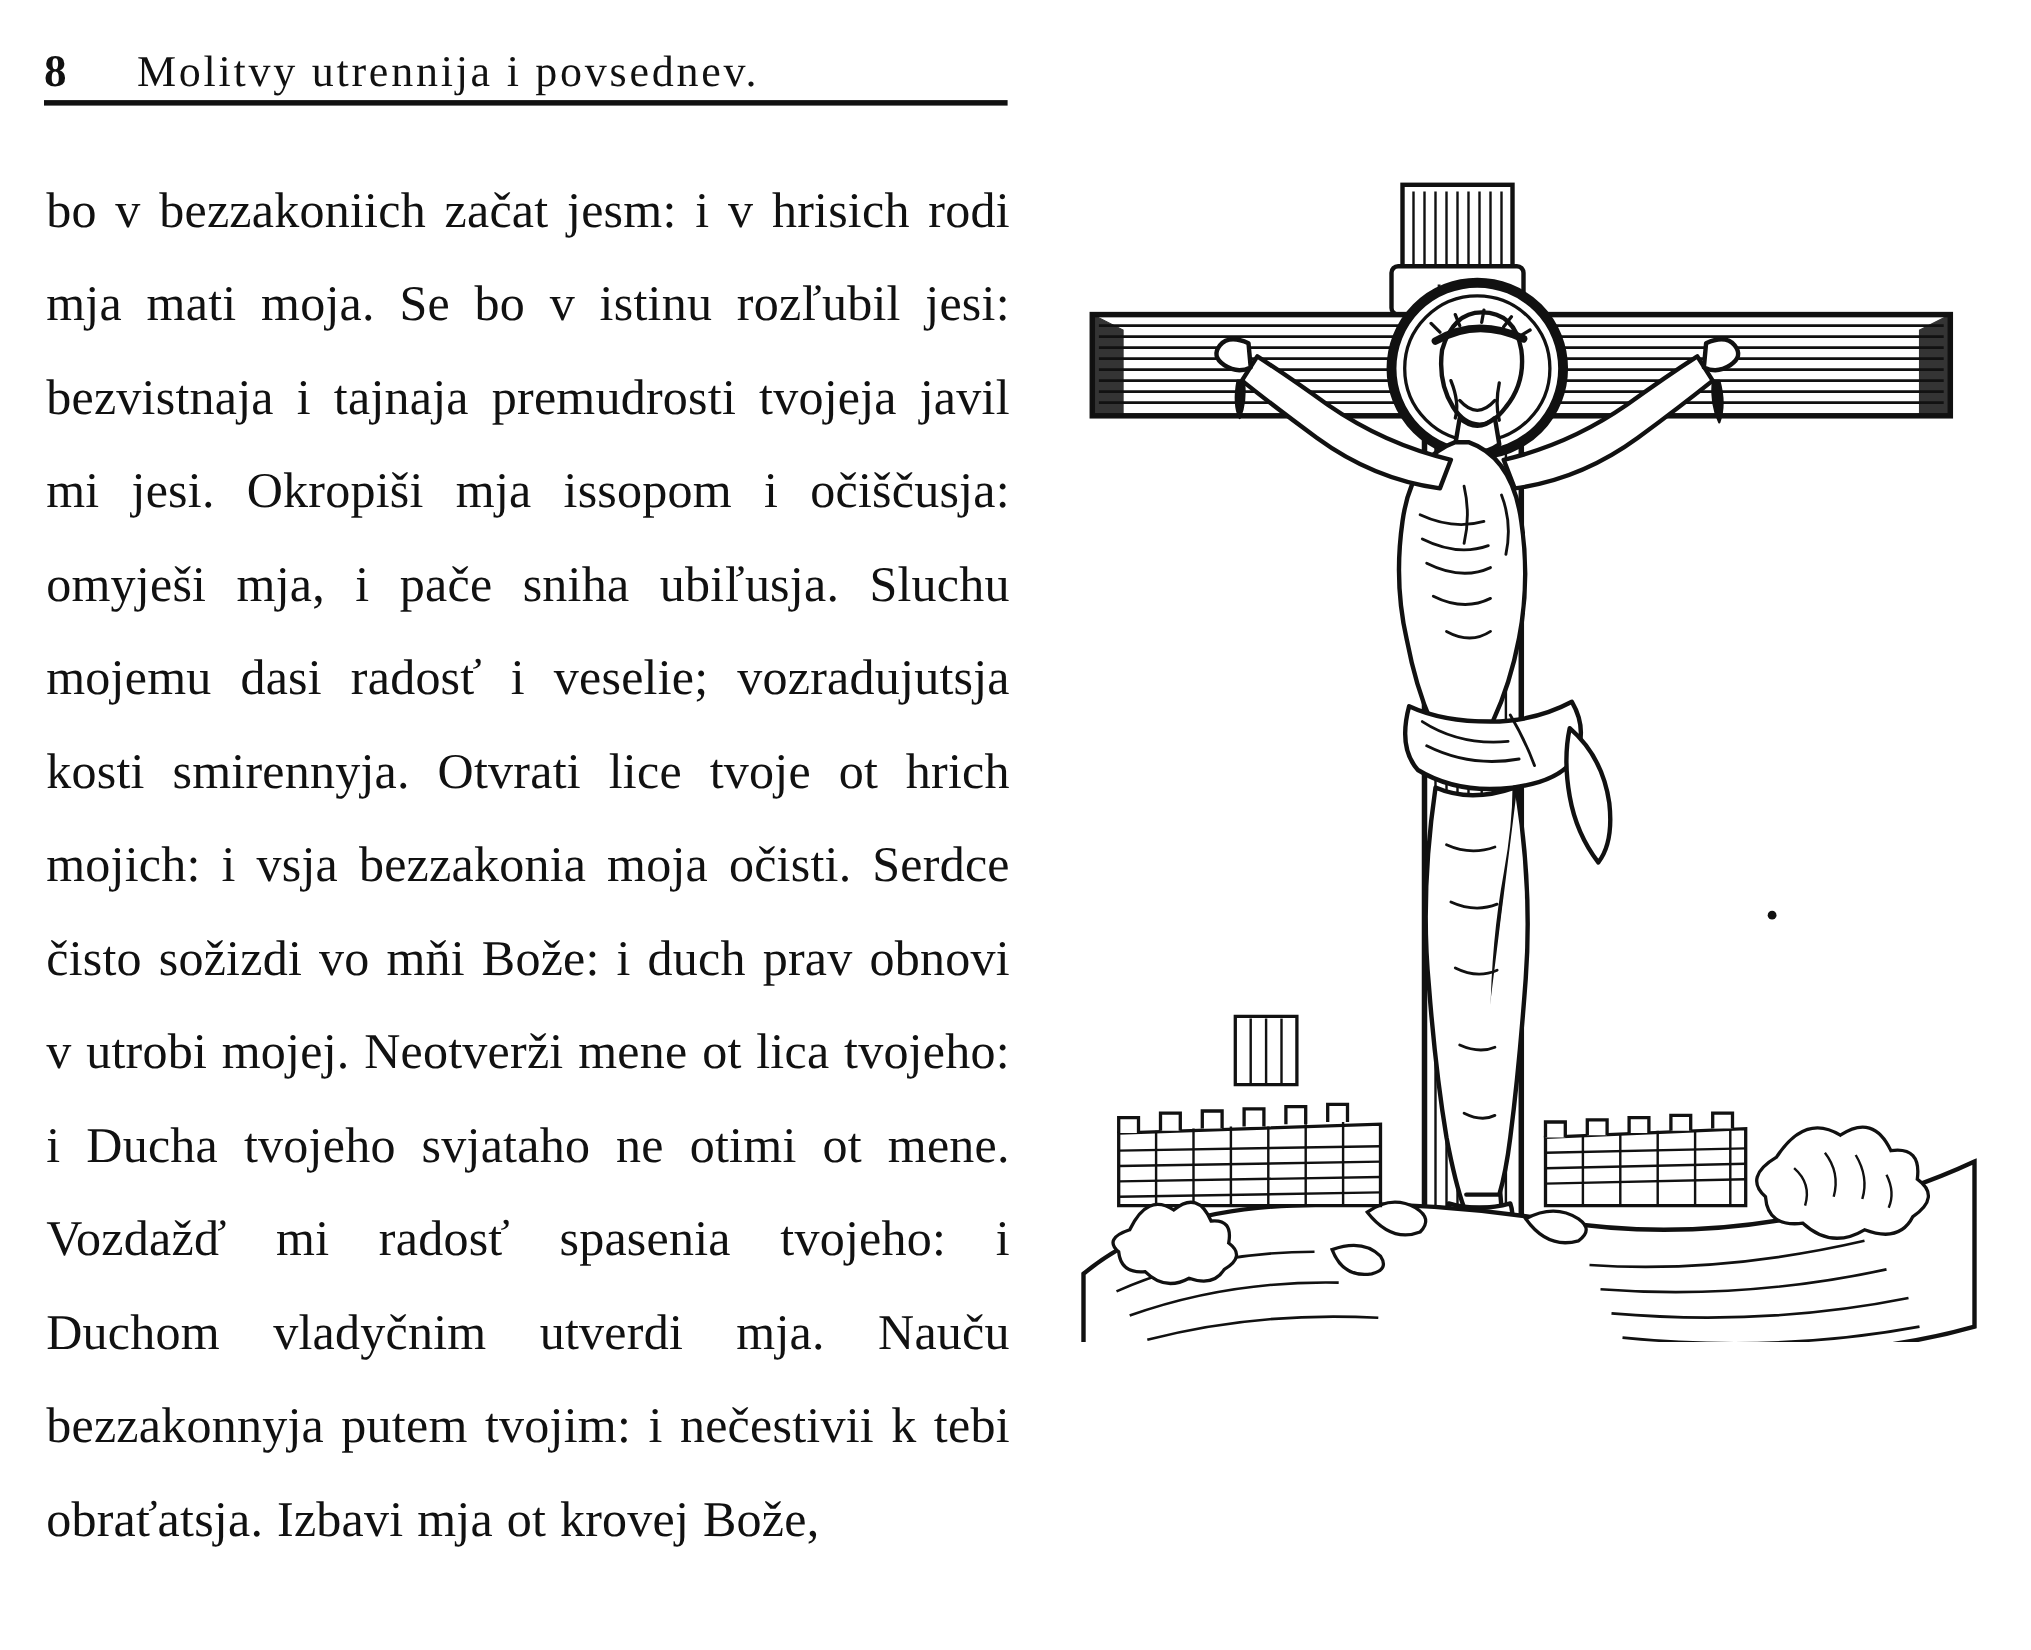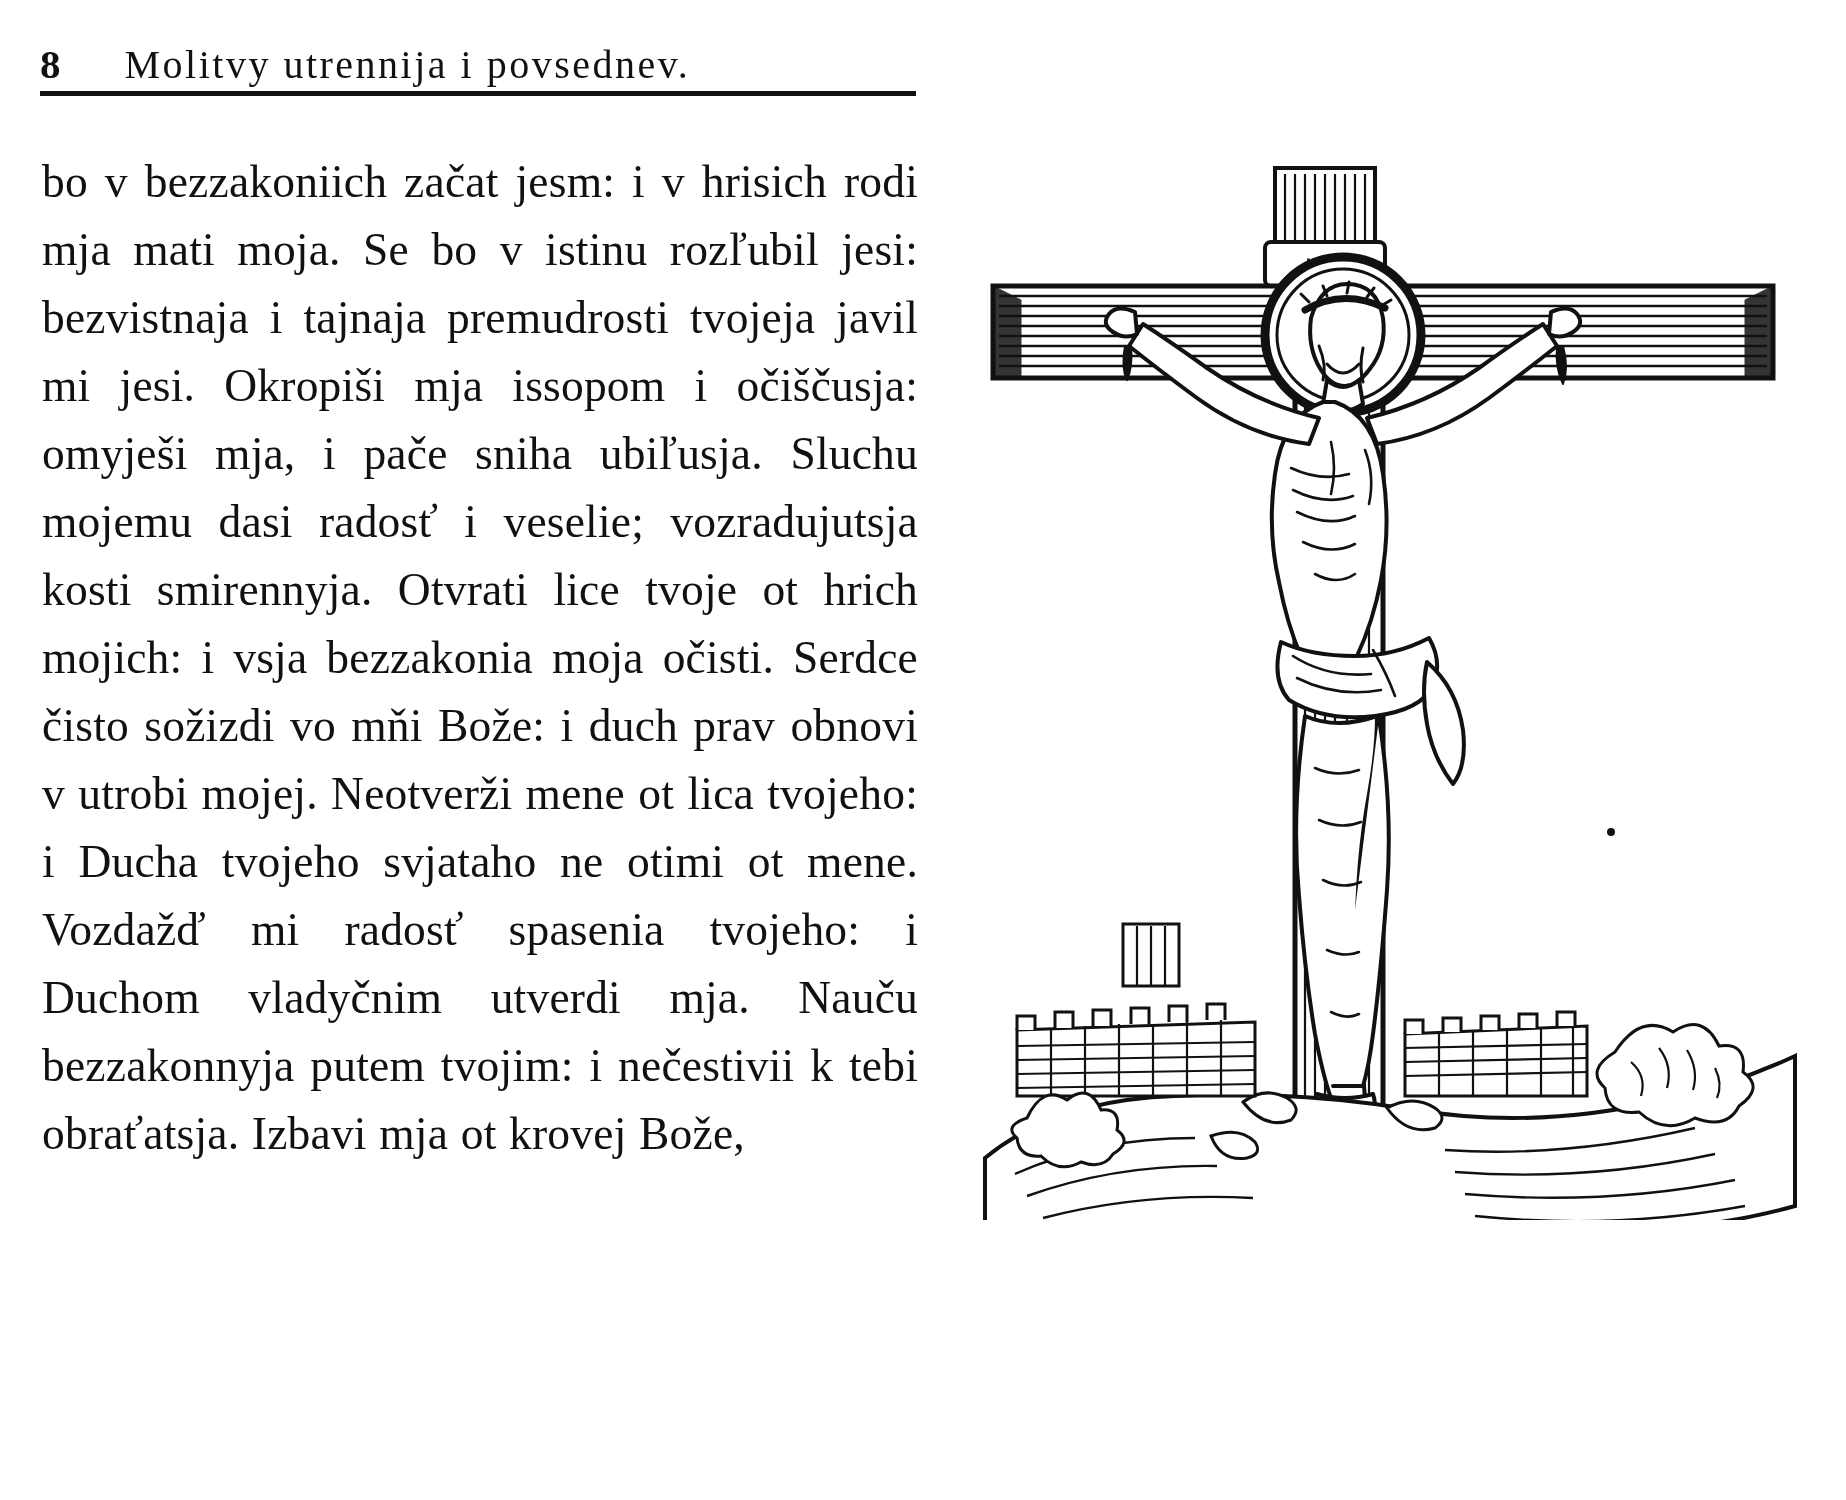--- a/index.html
+++ b/index.html
@@ -52,21 +52,21 @@
   .text-column {
     position: absolute;
     left: 42px;
     top: 148px;
     width: 876px;
     height: 1330px;
     overflow: hidden;
   }
   .body-text {
     font-size: 45.5px;
-    line-height: 68px;
+    line-height: 85px;
     text-align: justify;
     text-justify: inter-word;
     letter-spacing: 0.2px;
     word-spacing: 1px;
     margin: 0;
     hyphens: manual;
   }
 
   
   .illustration {

